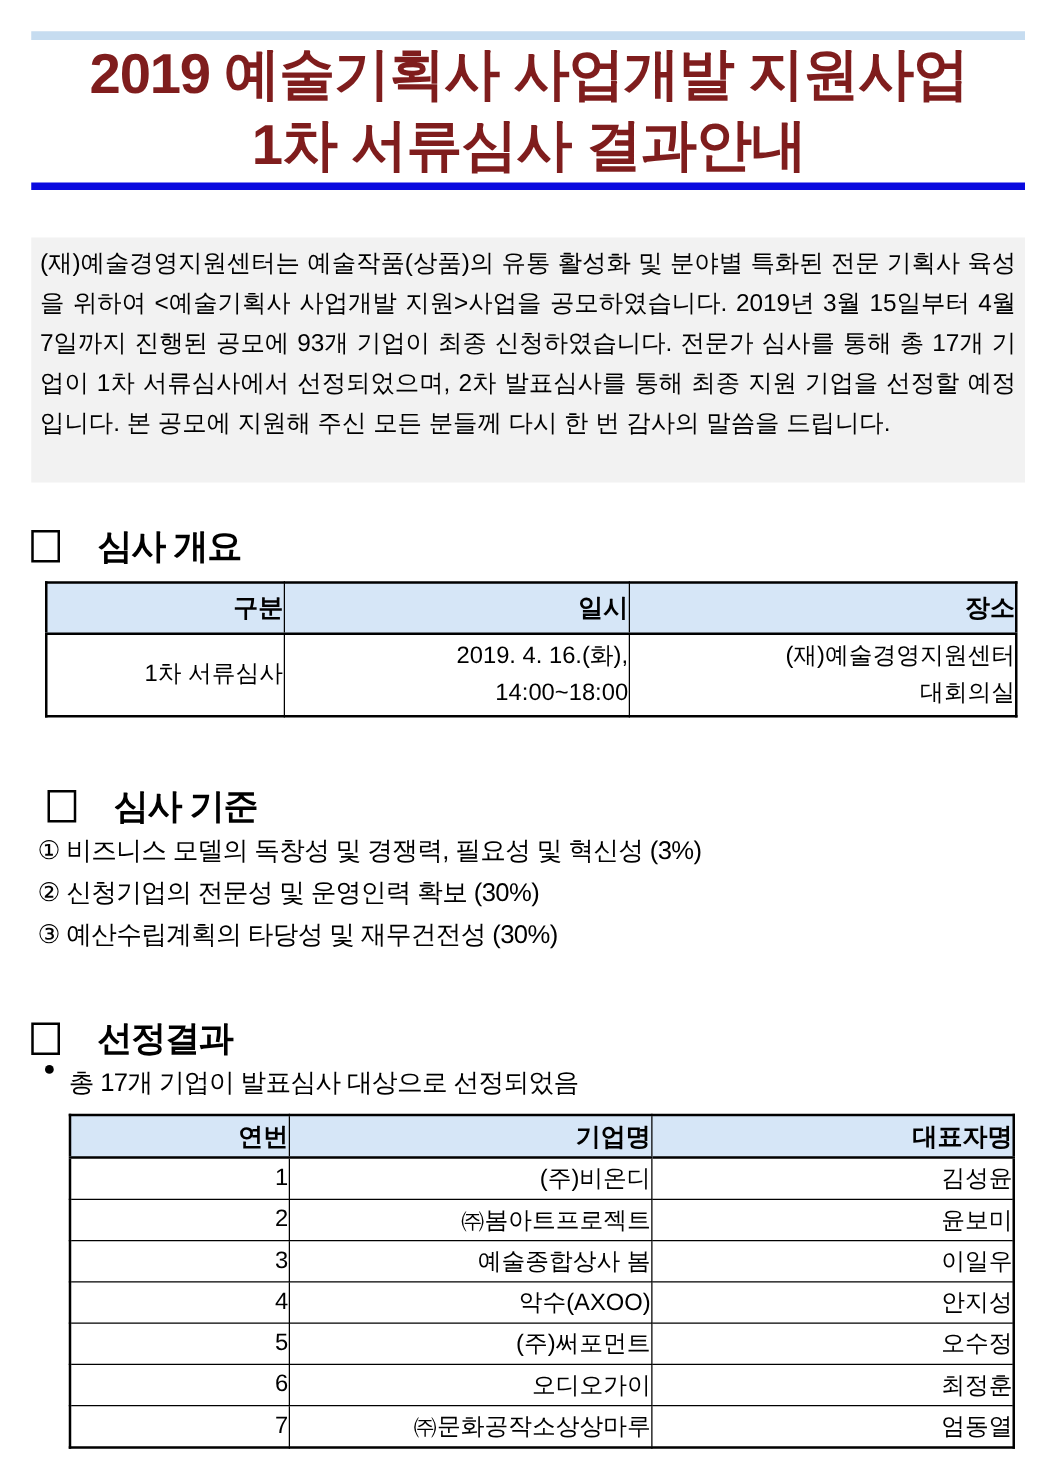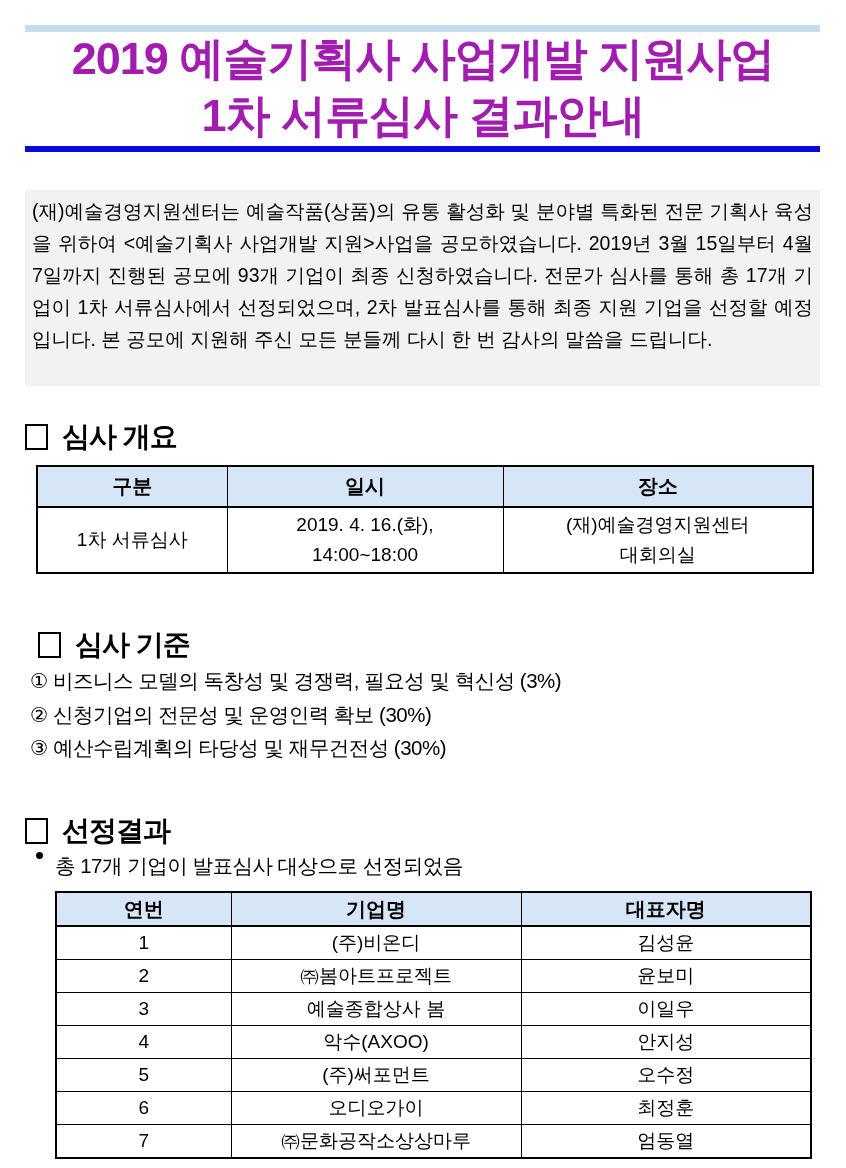--- a/index.html
+++ b/index.html
@@ -8,43 +8,43 @@
     font-family:"Liberation Sans","DejaVu Sans",sans-serif;
     color:#000;
   }
   .page{position:relative;width:846px;height:1168px;background:#fff;overflow:hidden;}
 
   .top-bar{position:absolute;left:25px;top:25px;width:795px;height:7px;background:#C6DCF0;}
 
   .title{
     position:absolute;left:0;top:30px;width:846px;
     text-align:center;font-size:45px;font-weight:900;
-    letter-spacing:-1px;line-height:57px;color:#a21caf;
+    letter-spacing:-1px;line-height:57px;color:#7f1d1d;
   }
   .title-rule{position:absolute;left:25px;top:146px;width:795px;height:6px;background:#0909DF;}
 
   .intro{
     position:absolute;left:25px;top:190px;width:795px;height:196px;
     background:#F2F2F2;box-sizing:border-box;padding:5px 7px;
     font-size:19.5px;line-height:32px;text-align:justify;
     letter-spacing:0px;
   }
 
   .section-heading{
     position:absolute;left:25px;
-    display:flex;align-items:center;gap:14px;
+    display:flex;align-items:center;gap:30px;
     font-size:28px;font-weight:800;letter-spacing:-1px;
   }
   .sq{
     display:inline-block;width:19px;height:22px;
     border:2px solid #000;background:#fff;flex:0 0 auto;
   }
 
   table.tbl{border-collapse:collapse;position:absolute;table-layout:fixed;background:#fff;}
-  table.tbl th,table.tbl td{border:1px solid #000;text-align:center;vertical-align:middle;padding:0;}
+  table.tbl th,table.tbl td{border:1px solid #000;text-align:right;vertical-align:middle;padding:0;}
   table.tbl{border:2px solid #000;}
   table.tbl thead th{background:#D6E6F7;font-weight:800;font-size:20px;border-bottom:2px solid #000;}
   table.tbl td{font-size:19px;}
 
   .tbl1{left:36px;top:465px;width:776px;}
   .tbl1 thead th{height:39px;}
   .tbl1 tbody td{height:64px;line-height:30px;}
 
   .criteria{
     position:absolute;left:30px;top:664px;width:790px;

